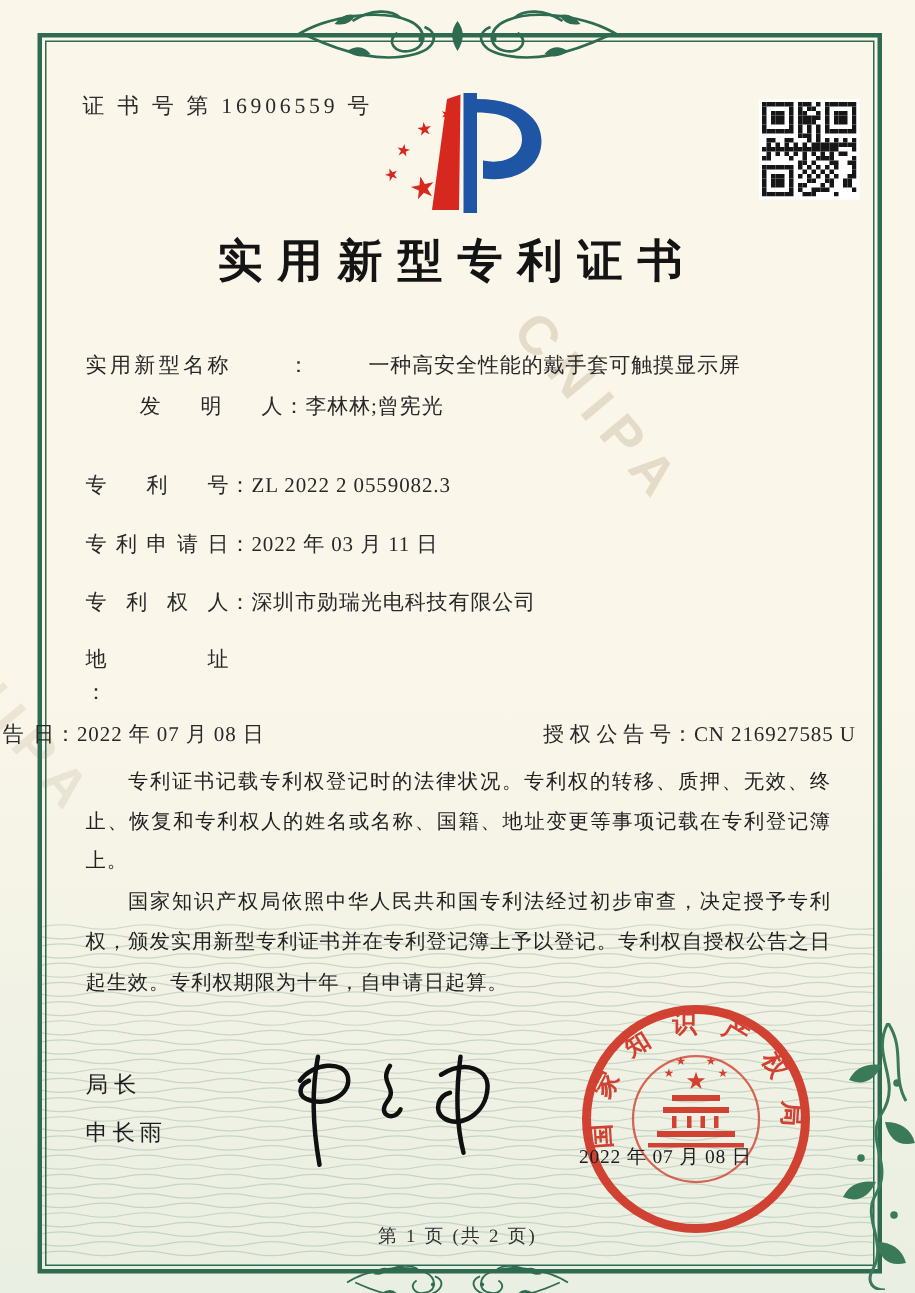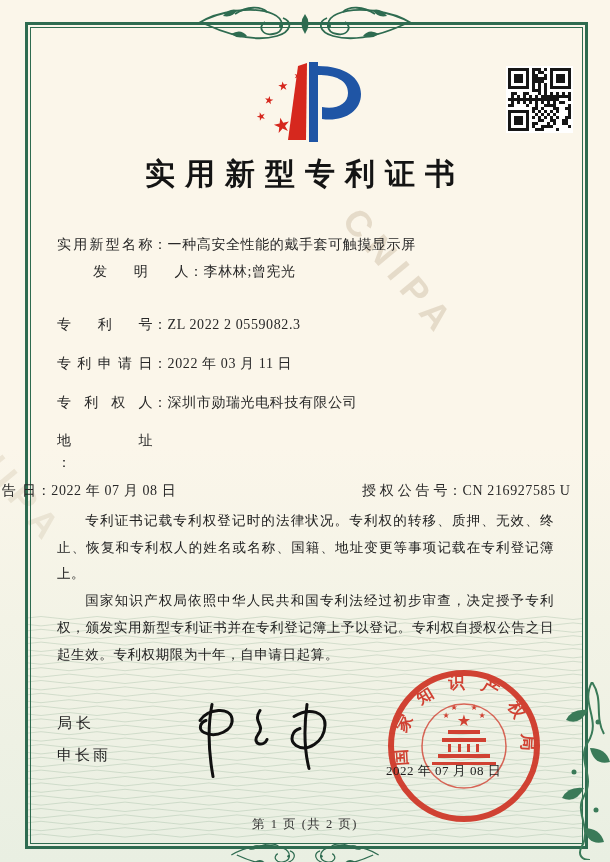--- a/index.html
+++ b/index.html
@@ -22,21 +22,21 @@
   .wm2{left:-26px;top:408px;color:rgba(187,167,138,.22);}
   .certno{position:absolute;left:55px;top:61px;font-size:14.5px;letter-spacing:2.5px;color:#2b2b2b;}
   .logo{position:absolute;left:239px;top:54px;}
   .qr{position:absolute;left:506px;top:66px;background:#fff;padding:2px;}
   .title{position:absolute;left:0;top:154px;width:610px;text-align:center;
     font-size:30px;font-weight:700;letter-spacing:10px;color:#141414;}
   .row{position:absolute;left:57px;width:500px;display:flex;font-size:14px;letter-spacing:.6px;line-height:1.55;color:#282828;}
   .lbl{display:inline-block;width:96px;flex:none;text-align:justify;text-align-last:justify;}
   .cl{flex:none;}
   .val{width:392px;flex:none;word-break:break-all;}
-  .r-name{top:234px;}
+  .r-name{top:234px;gap:39px;}
   .r-inv{top:261px;margin-left:36px;}
   .r-pat{top:314px;}
   .r-fil{top:353px;}
   .r-own{top:392px;}
   .r-adr{top:430px;flex-direction:column;}
   .r-gd{top:480px;width:270px;justify-content:center;}
   .r-gn{top:480px;left:318px;width:250px;}
   .r-gn .lbl{width:86px;margin-left:44px;}
   .legal{position:absolute;left:57px;top:508px;width:497px;font-size:13.5px;line-height:1.98;
     letter-spacing:.6px;text-align:justify;color:#222;}
@@ -133,20 +133,21 @@
       <path d="M54,28 q-16,-2 -22,10 q14,6 22,-10z"></path>
       <path d="M56,66 q16,0 20,14 q-16,4 -20,-14z"></path>
       <path d="M50,106 q-16,-2 -22,10 q14,6 22,-10z"></path>
       <path d="M50,146 q16,0 20,14 q-16,4 -20,-14z"></path>
       <circle cx="64" cy="40" r="2.5"></circle>
       <circle cx="40" cy="90" r="2.5"></circle>
       <circle cx="62" cy="128" r="2.5"></circle>
     </g>
   </svg>
 
+  <div class="certno">证 书 号 第 16906559 号</div>
 
   <svg class="logo" width="136" height="92" viewBox="0 0 136 92">
     <g fill="#d6281e" font-family="DejaVu Sans, sans-serif" text-anchor="middle">
       <text x="43" y="78" font-size="20" transform="rotate(-12 43 72)">★</text>
       <text x="22" y="66" font-size="11" transform="rotate(-20 22 62)">★</text>
       <text x="30" y="50" font-size="11" transform="rotate(10 30 46)">★</text>
       <text x="44" y="36" font-size="12" transform="rotate(-8 44 32)">★</text>
       <text x="59" y="25" font-size="9" transform="rotate(15 59 21)">★</text>
     </g>
     <polygon points="59,12 68,9 67,86 49,86" fill="#d6281e"></polygon>

